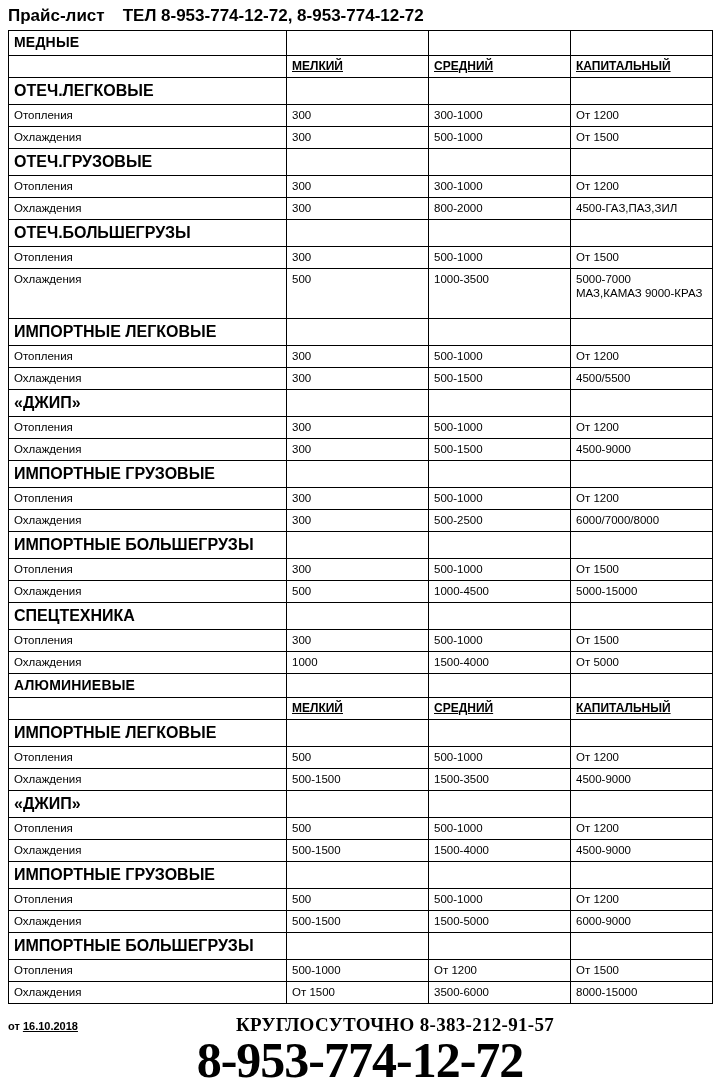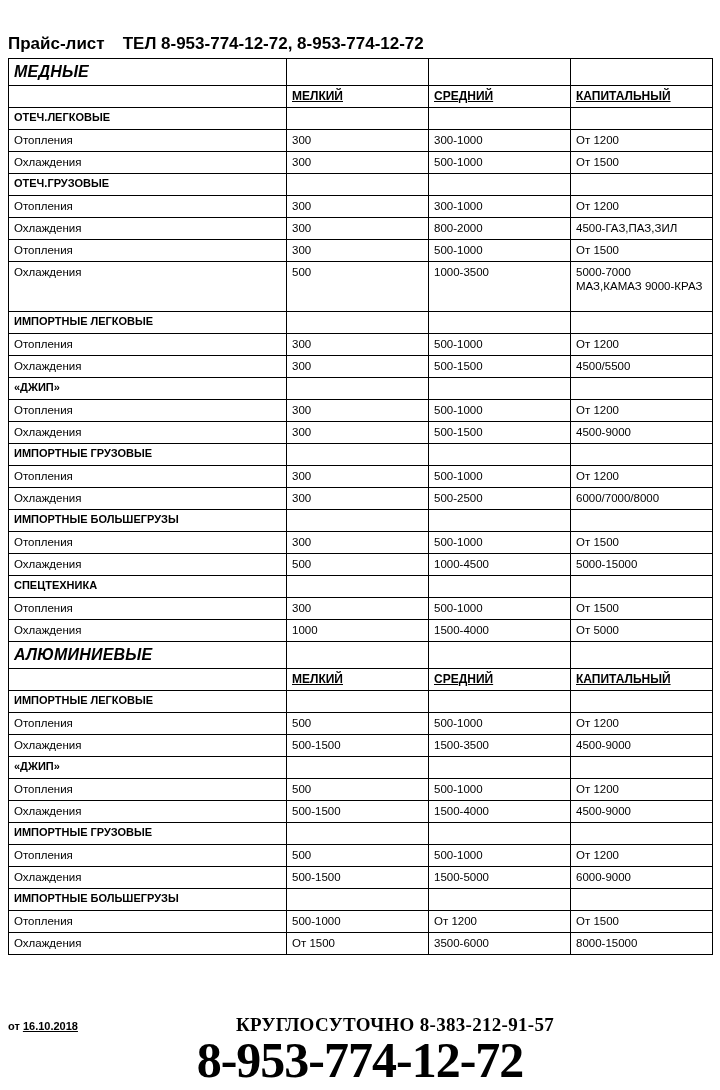--- a/index.html
+++ b/index.html
@@ -29,21 +29,20 @@
     gap: 18px;
   }
   .header .title {
     font-size: 17px;
     font-weight: bold;
     letter-spacing: 0px;
   }
   .header .phones {
     font-size: 17px;
     font-weight: bold;
-    margin-top: 28px;
   }
   
   table.price {
     width: 704px;
     margin: 0 8px;
     border-collapse: collapse;
     table-layout: fixed;
     font-size: 11.5px;
   }
   table.price td {
@@ -54,31 +53,30 @@
     height: 15px;
   }
   col.c0 { width: 278px; }
   col.c1 { width: 142px; }
   col.c2 { width: 142px; }
   col.c3 { width: 142px; }
 
   
   tr.section td.sec-label {
     font-weight: bold;
-    font-size: 16px;
+    font-size: 14px;
     letter-spacing: 0.2px;
-    font-style: italic;
   }
   tr.section td.sec-blank {
     border-left: 1px solid #000;
     border-right: 1px solid #000;
   }
   tr.group td.grp-label {
     font-weight: bold;
-    font-size: 11px;
+    font-size: 16px;
   }
   tr.colhead td {
     font-weight: bold;
     font-size: 12px;
     text-decoration: underline;
   }
   tr.data td {
     font-size: 11.5px;
   }
   .tall { height: 50px; }
@@ -190,20 +188,26 @@
           <td>Отопления</td>
           <td>300</td>
           <td>300-1000</td>
           <td>От 1200</td>
         </tr>
         <tr class="data">
           <td>Охлаждения</td>
           <td>300</td>
           <td>800-2000</td>
           <td>4500-ГАЗ,ПАЗ,ЗИЛ</td>
+        </tr>
+        <tr class="group">
+          <td class="grp-label">ОТЕЧ.БОЛЬШЕГРУЗЫ</td>
+          <td></td>
+          <td></td>
+          <td></td>
         </tr>
         <tr class="data">
           <td>Отопления</td>
           <td>300</td>
           <td>500-1000</td>
           <td>От 1500</td>
         </tr>
         <tr class="data tall">
           <td>Охлаждения</td>
           <td>500</td>

